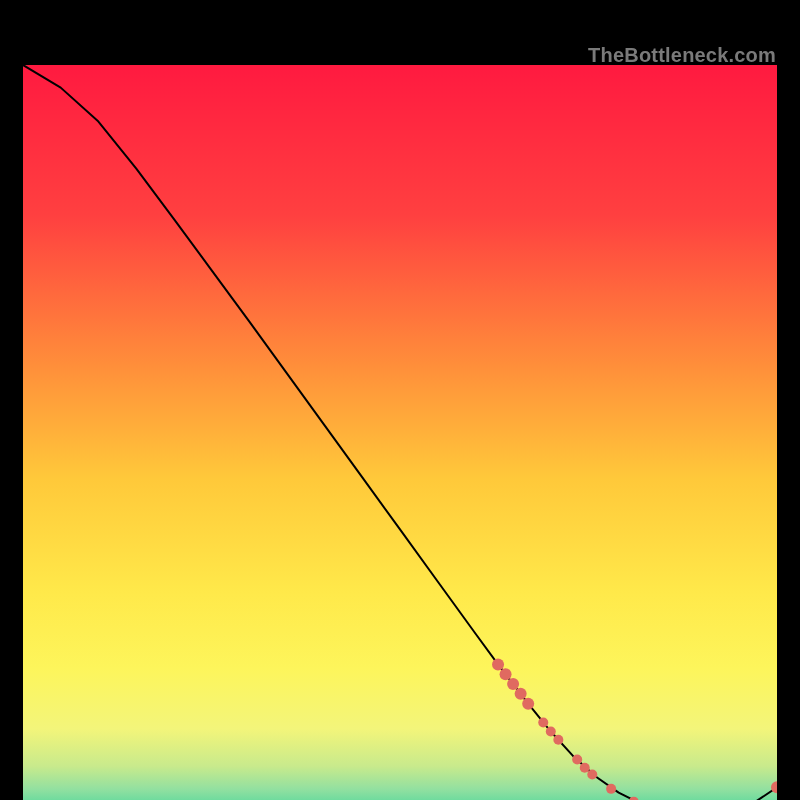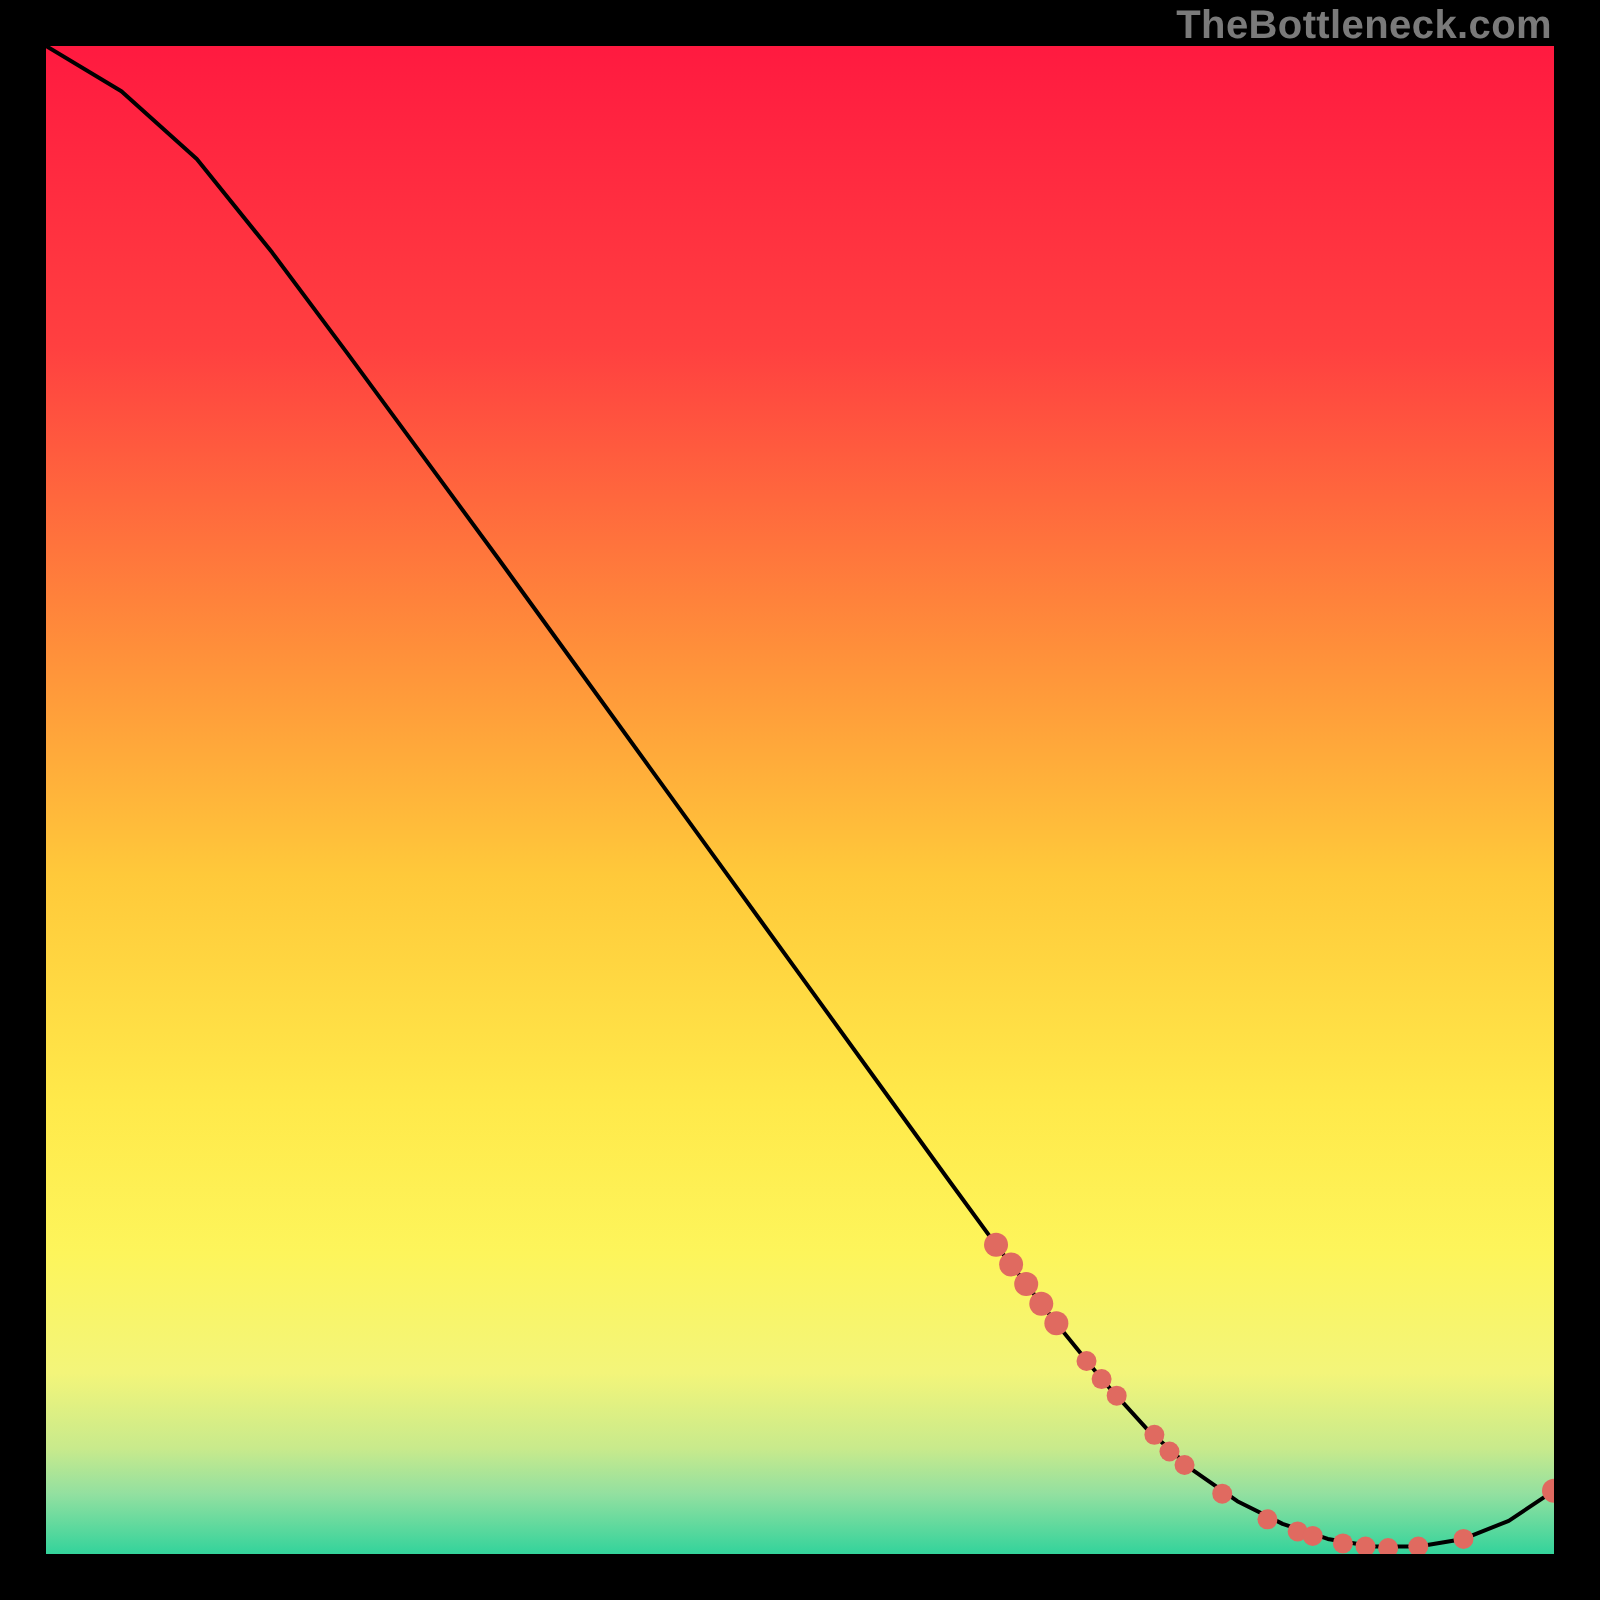--- a/index.html
+++ b/index.html
@@ -9,20 +9,21 @@
     height: 800px;
     background: #000;
     overflow: hidden;
     font-family: Arial, Helvetica, sans-serif;
   }
   .stage {
     position: relative;
     width: 800px;
     height: 716px;
     background: #000;
+    margin-top: 42px;
   }
   .plot {
     position: absolute;
     left: 23px;
     top: 23px;
     width: 754px;
     height: 754px;
   }
   .plot svg {
     display: block;

